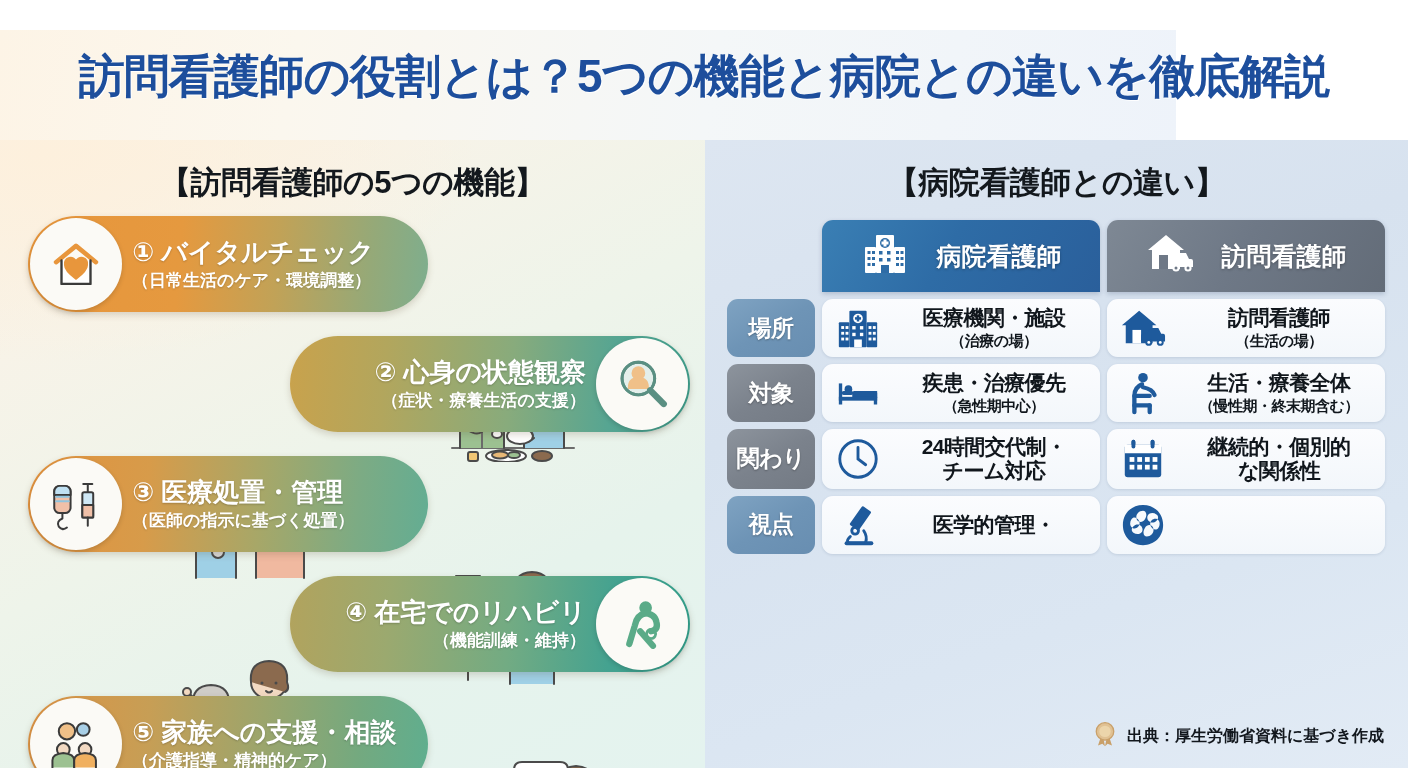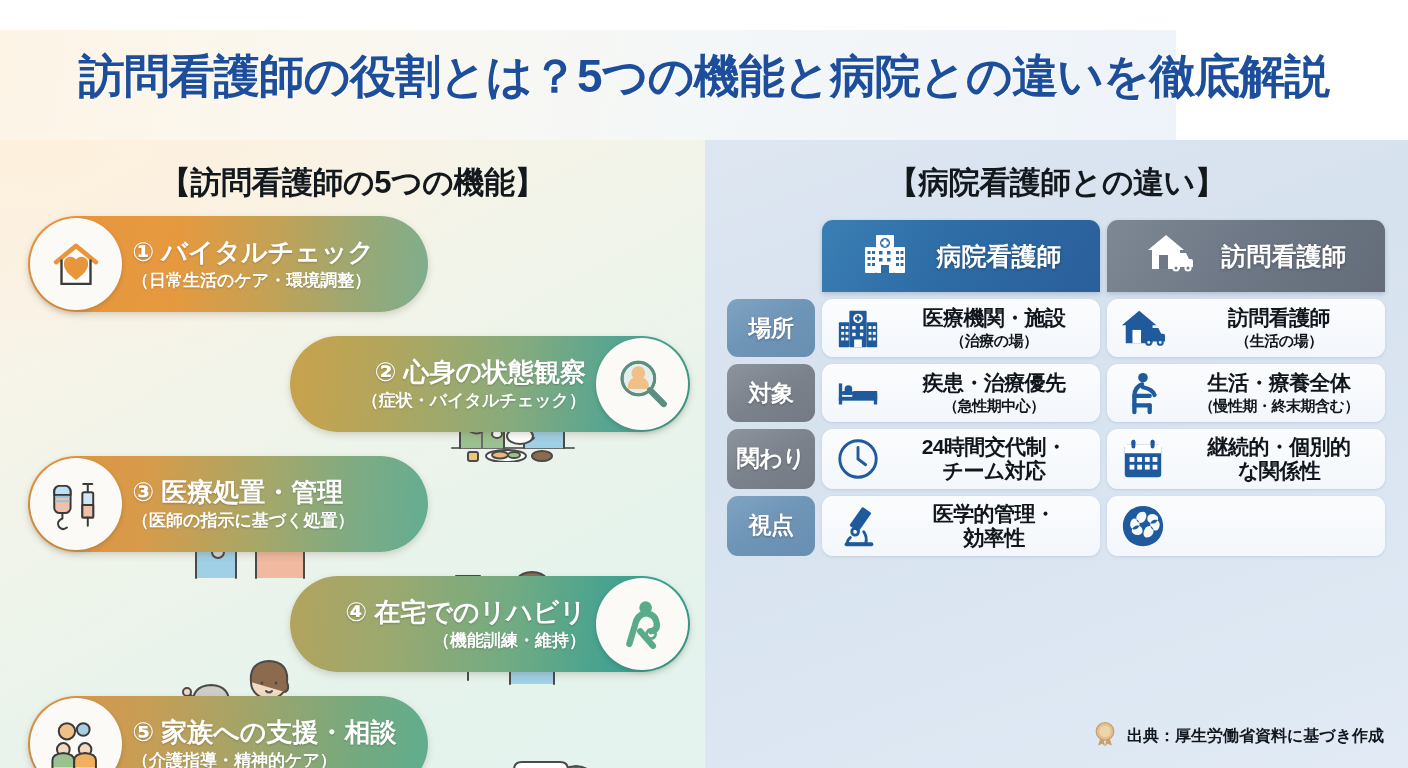--- a/index.html
+++ b/index.html
@@ -291,21 +291,21 @@
       </div>
       <div class="pill-text">
         <div class="pill-title">① バイタルチェック</div>
         <div class="pill-sub">（日常生活のケア・環境調整）</div>
       </div>
     </div>
 
     <div class="pill right p2">
       <div class="pill-text">
         <div class="pill-title">② 心身の状態観察</div>
-        <div class="pill-sub">（症状・バイタルチェック）</div>
+        <div class="pill-sub">（症状・療養生活の支援）</div>
       </div>
       <div class="pill-badge">
         <svg viewBox="0 0 64 64">
             <g fill="none" stroke="#5a8f82" stroke-width="3.2" stroke-linecap="round">
           <circle cx="28" cy="26" r="18" fill="#e4efeb"></circle>
           <circle cx="28" cy="20" r="6" fill="#f0c088" stroke="#f0c088"></circle>
           <path d="M18 36 q0 -10 10 -10 q10 0 10 10z" fill="#f0c088" stroke="#f0c088"></path>
           <circle cx="28" cy="26" r="18"></circle>
           <path d="M41 39 L56 54" stroke-width="7"></path>
         </g>
@@ -566,21 +566,20 @@
             <svg viewBox="0 0 48 48" fill="none" stroke="#1e5a9c" stroke-width="3" stroke-linecap="round" stroke-linejoin="round">
               <path d="M29 6 l7 5 l-12 17 l-7 -5z" fill="#1e5a9c"></path>
               <circle cx="21" cy="30" r="3.5"></circle>
               <path d="M16 36 q-6 6 0 7 h16"></path>
               <path d="M12 43 h26" stroke-width="4"></path>
               <path d="M30 30 q4 6 2 12"></path>
             </svg>
           </span>
           <span class="tcell-txt">
             <span class="tcell-main">医学的管理・</span>
-            <span class="tcell-main" style="display:block">効率性</span>
           </span>
         </div>
         <div class="tcell body">
           <span class="tcell-icon">
             <svg viewBox="0 0 48 48" fill="#1e5a9c">
               <path d="M24 4 a20 20 0 1 1 -0.1 0 z M24 9 a15 15 0 1 0 0.1 0z" opacity="0"></path>
               <path d="M24 3 C12 3 3 12 3 24 s9 21 21 21 21-9 21-21S36 3 24 3z m0 6 c3 0 5 4 2 9 -3 5-9 3-9-2 0-4 3-7 7-7z m-12 9 c2-3 6-2 8 2 2 5-3 9-7 7-3-2-3-6-1-9z m2 14 c-3-2-2-6 2-8 5-2 9 3 7 7-2 3-6 3-9 1z m14 4 c-3 0-5-4-2-9 3-5 9-3 9 2 0 4-3 7-7 7z m12-9 c-2 3-6 2-8-2-2-5 3-9 7-7 3 2 3 6 1 9z m-2-14 c3 2 2 6-2 8-5 2-9-3-7-7 2-3 6-3 9-1z"></path>
             </svg>
           </span>
         </div>

